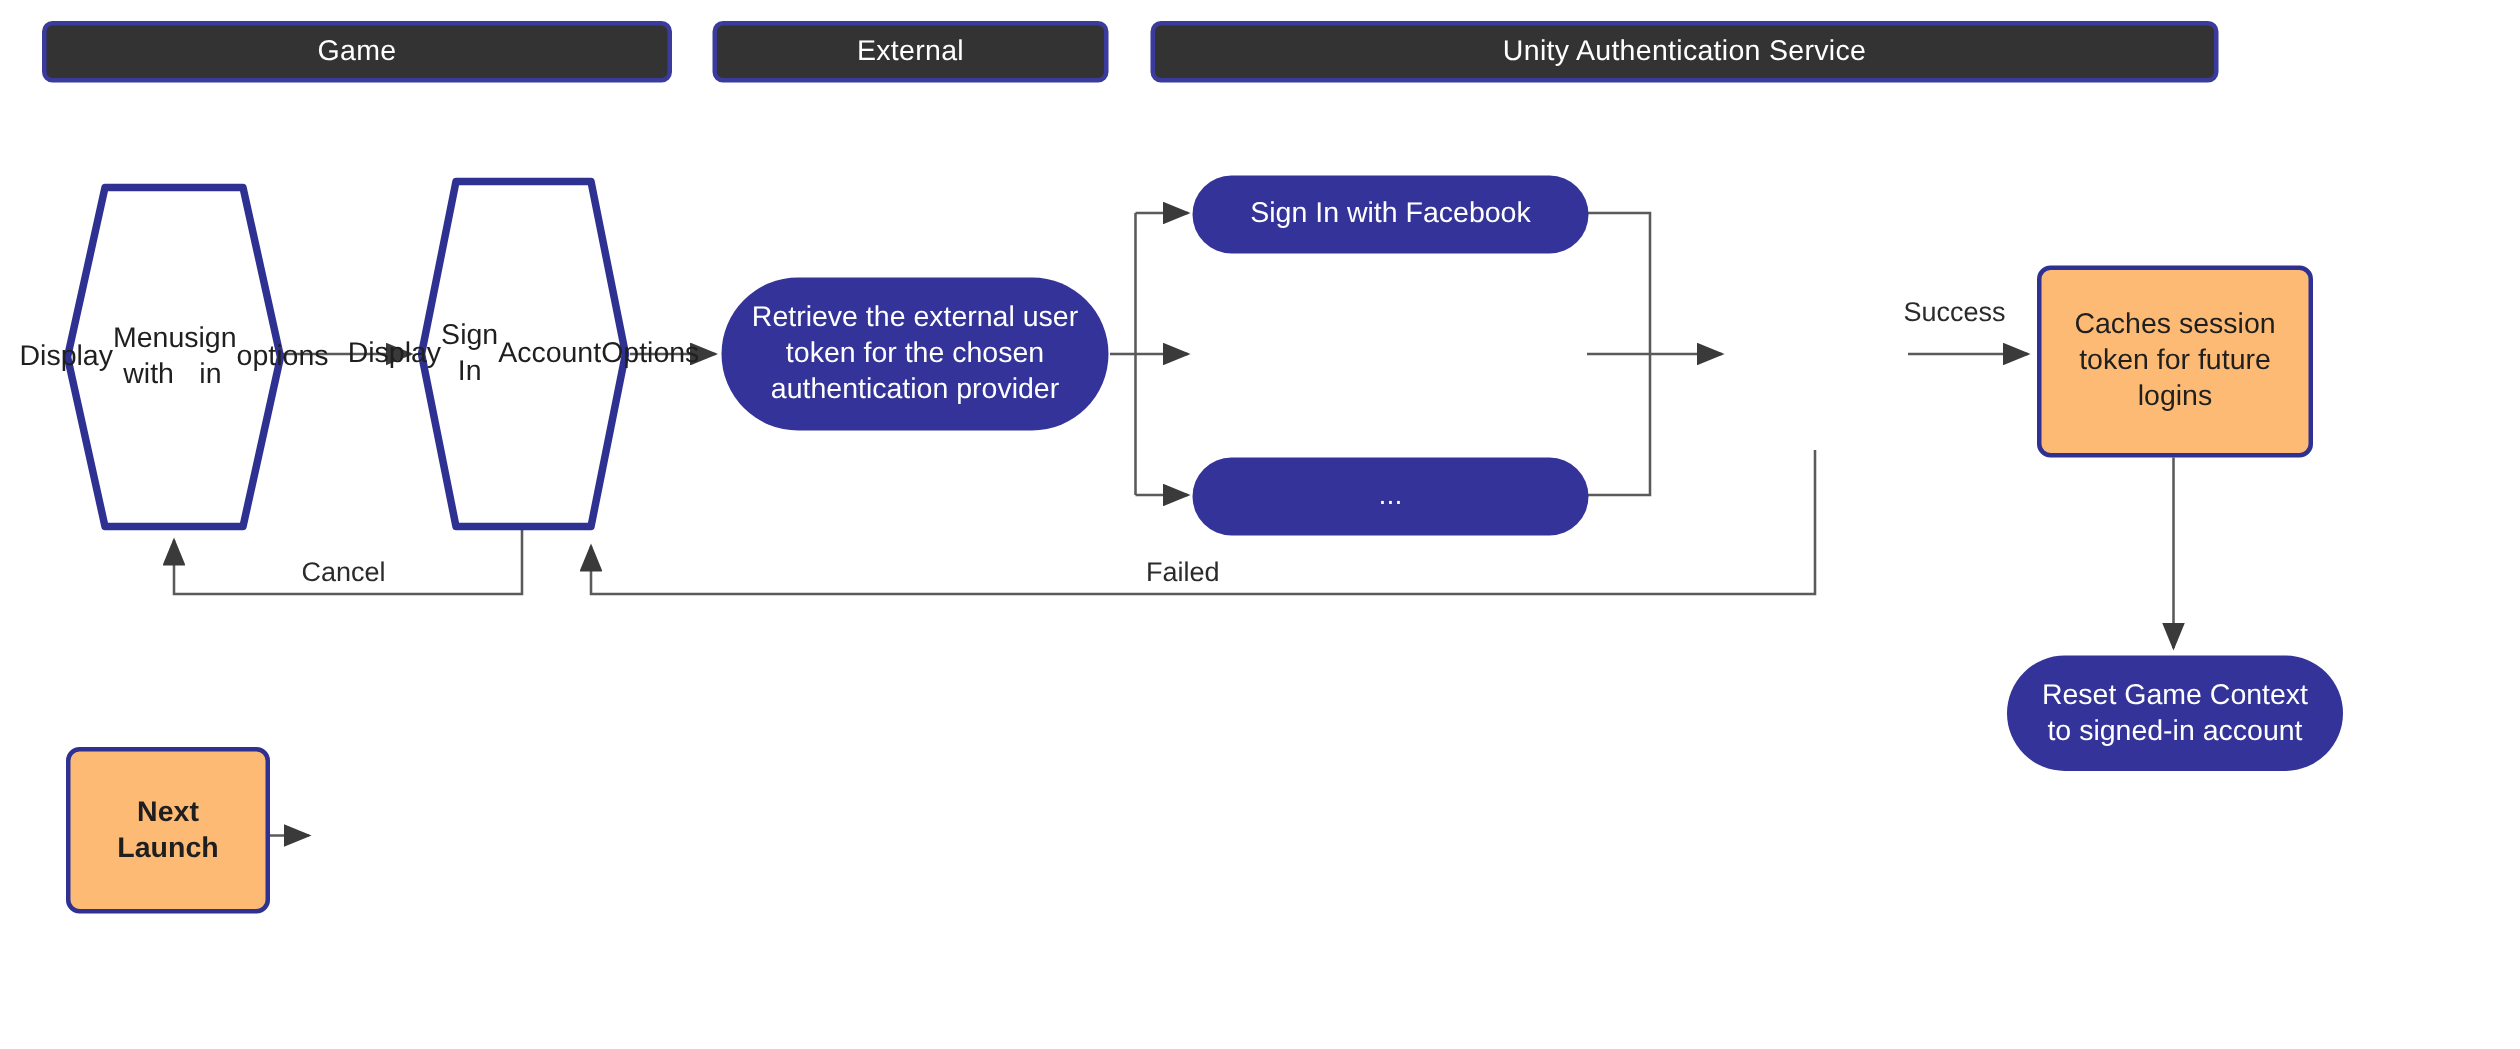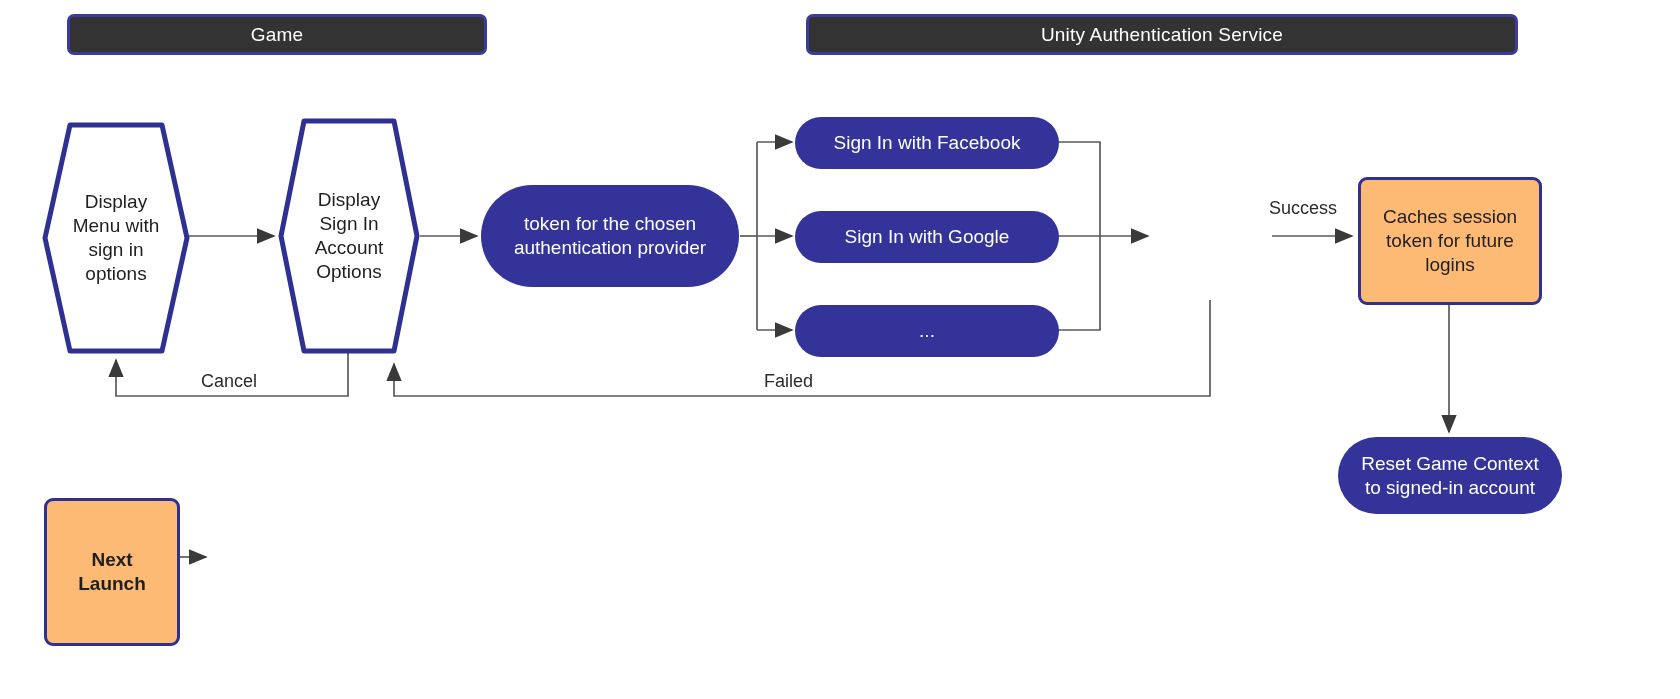--- a/index.html
+++ b/index.html
@@ -26,21 +26,20 @@
     box-sizing: border-box;
     background: #333333;
     border: 3px solid #3b3b9e;
     border-radius: 7px;
     color: #ffffff;
     font-size: 19px;
     display: flex;
     align-items: center;
     justify-content: center;
     letter-spacing: .2px;
-    margin-left: 39px;
   }
 
   
   .node {
     position: absolute;
     box-sizing: border-box;
     display: flex;
     flex-direction: column;
     align-items: center;
     justify-content: center;
@@ -71,21 +70,20 @@
   .hexnode {
     position: absolute;
     color: #1f1f1f;
     font-size: 19px;
   }
   .hexnode svg { position: absolute; inset: 0; }
   .hexnode .hex-text {
     position: absolute;
     inset: 0;
     display: flex;
-    flex-direction: column;
     align-items: center;
     justify-content: center;
     text-align: center;
     line-height: 1.26;
   }
 
   
   .diamond {
     position: absolute;
     color: #1f1f1f;
@@ -117,20 +115,23 @@
     pointer-events: none;
   }
 </style>
 </head>
 <body>
 
 <div id="canvas">
 
   <div class="lane-header" style="left:28px; top:14px; width:420px; height:41px;">
     <span>Game</span>
+  </div>
+  <div class="lane-header" style="left:475px; top:14px; width:264px; height:41px;">
+    <span>External</span>
   </div>
   <div class="lane-header" style="left:767px; top:14px; width:712px; height:41px;">
     <span>Unity Authentication Service</span>
   </div>
 
   <svg id="edges" viewBox="0 0 1680 699" xmlns="http://www.w3.org/2000/svg">
     <defs>
       <marker id="ah" markerWidth="11" markerHeight="9" refX="10" refY="4.5" orient="auto">
         <path d="M0,0 L11,4.5 L0,9 z" fill="#3a3a3a"></path>
       </marker>
@@ -186,49 +187,47 @@
     </svg>
     <div class="hex-text">
       <div class="t-bold">Display</div>
       <div>Sign In</div>
       <div>Account</div>
       <div>Options</div>
     </div>
   </div>
 
   <div class="node pill-navy soft" style="left:481px; top:185px; width:258px; height:102px;">
+    <div>Retrieve the external user</div>
     <div>token for the chosen</div>
     <div>authentication provider</div>
   </div>
 
   <div class="node pill-navy" style="left:795px; top:117px; width:264px; height:52px;">
     <div>Sign In with Facebook</div>
   </div>
 
-  <div class="node pill-navy" style="left:795px; top:211px; width:264px; height:52px;">
-    <div>Sign In with Google</div>
-  </div>
 
   <div class="node pill-navy" style="left:795px; top:305px; width:264px; height:52px;">
     <div>...</div>
   </div>
 
 
   <div class="node rect-white" style="left:1358px; top:177px; width:184px; height:128px;">
     <div>Caches session</div>
     <div>token for future</div>
     <div>logins</div>
   </div>
 
   <div class="node pill-navy soft" style="left:1338px; top:437px; width:224px; height:77px;">
     <div>Reset Game Context</div>
     <div>to signed-in account</div>
   </div>
 
-  <div class="node rect-white" style="left:44px; top:498px; width:136px; height:148px;">
+  <div class="node rect-white" style="left:44px; top:498px; width:136px; height:111px;">
     <div class="t-bold">Next</div>
     <div class="t-bold">Launch</div>
   </div>
 
 
   <div class="edge-label" style="left:201px; top:371px;">Cancel</div>
   <div class="edge-label" style="left:764px; top:371px;">Failed</div>
   <div class="edge-label" style="left:1269px; top:198px;">Success</div>
 
 </div>

